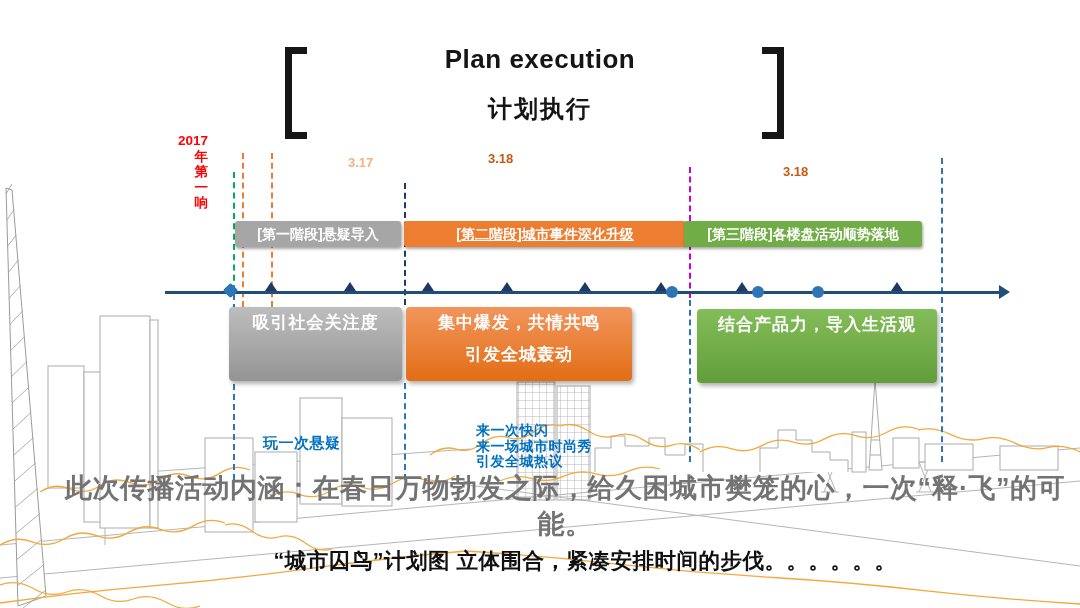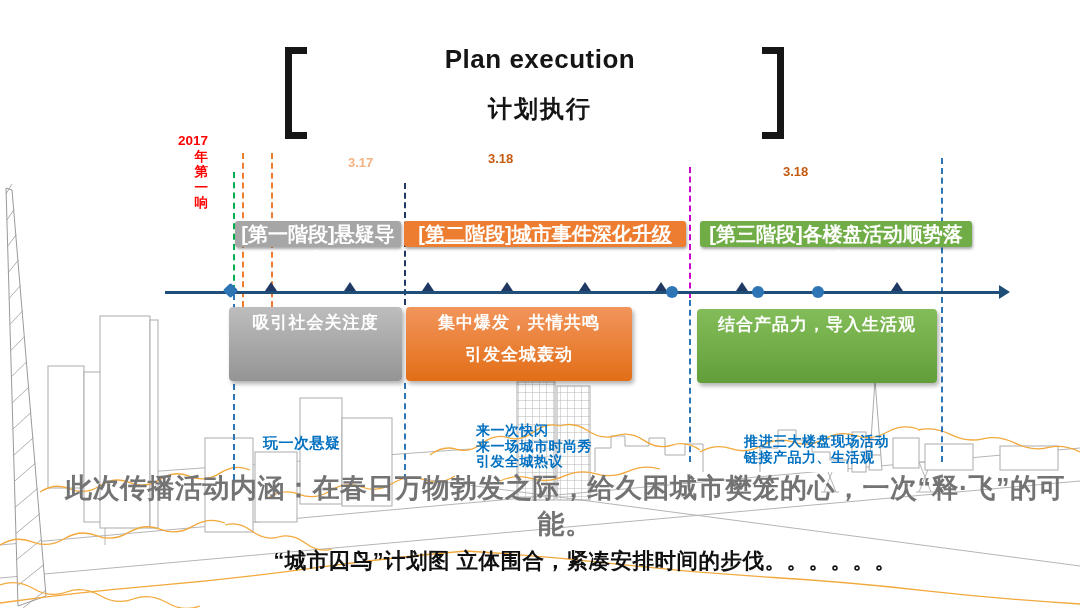--- a/index.html
+++ b/index.html
@@ -32,25 +32,25 @@
             border-left:11px solid #1f4e79;border-top:7px solid transparent;border-bottom:7px solid transparent;}
   .tl-tri{position:absolute;top:282px;width:0;height:0;border-left:6px solid transparent;
           border-right:6px solid transparent;border-bottom:9px solid #1f3864;transform:translateX(-6px);}
   .tl-dia{position:absolute;top:285px;width:11px;height:11px;background:#2e75b6;
           transform:translateX(-8px) rotate(45deg);border-radius:2px;}
   .tl-dot{position:absolute;top:286px;width:12px;height:12px;border-radius:50%;
           background:#2e75b6;transform:translateX(-6px);}
 
   
   .phase-header{position:absolute;top:221px;height:26px;line-height:26px;border-radius:3px;
-                color:#fff;font-weight:bold;font-size:20px;text-align:center;
+                color:#fff;font-weight:bold;font-size:14px;text-align:center;
                 box-shadow:1px 2px 3px rgba(0,0,0,.35);}
   .ph-1{left:235px;width:166px;}
   .ph-2{left:404px;width:282px;text-decoration:underline;}
-  .ph-3{left:700px;width:272px;}
+  .ph-3{left:684px;width:238px;}
 
   
   .pbox{position:absolute;top:307px;height:74px;border-radius:4px;color:#fff;font-weight:bold;
         font-size:17px;text-align:center;box-shadow:2px 3px 4px rgba(0,0,0,.3);
         box-sizing:border-box;}
   .pbox .bl{line-height:32px;letter-spacing:1px;}
   .pb-1{left:229px;width:173px;}
   .pb-2{left:406px;width:226px;}
   .pb-3{left:697px;width:240px;top:309px;}
 
@@ -203,21 +203,17 @@
   </div>
 
   <div class="note note-1" style="color: rgb(0, 112, 192);">
     <div>玩一次悬疑</div>
   </div>
   <div class="note note-2" style="color: rgb(0, 112, 192);">
     <div>来一次快闪</div>
     <div>来一场城市时尚秀</div>
     <div>引发全城热议</div>
   </div>
-  <div class="note note-3" style="color: rgb(0, 112, 192);">
-    <div>推进三大楼盘现场活动</div>
-    <div>链接产品力、生活观</div>
-  </div>
 
   <div class="f1">此次传播活动内涵：在春日万物勃发之际，给久困城市樊笼的心，一次“释·飞”的可能。</div>
   <div class="f2">“城市囚鸟”计划图  立体围合，紧凑安排时间的步伐。。。。。。</div>
 
 </div>
 
 </body></html>

